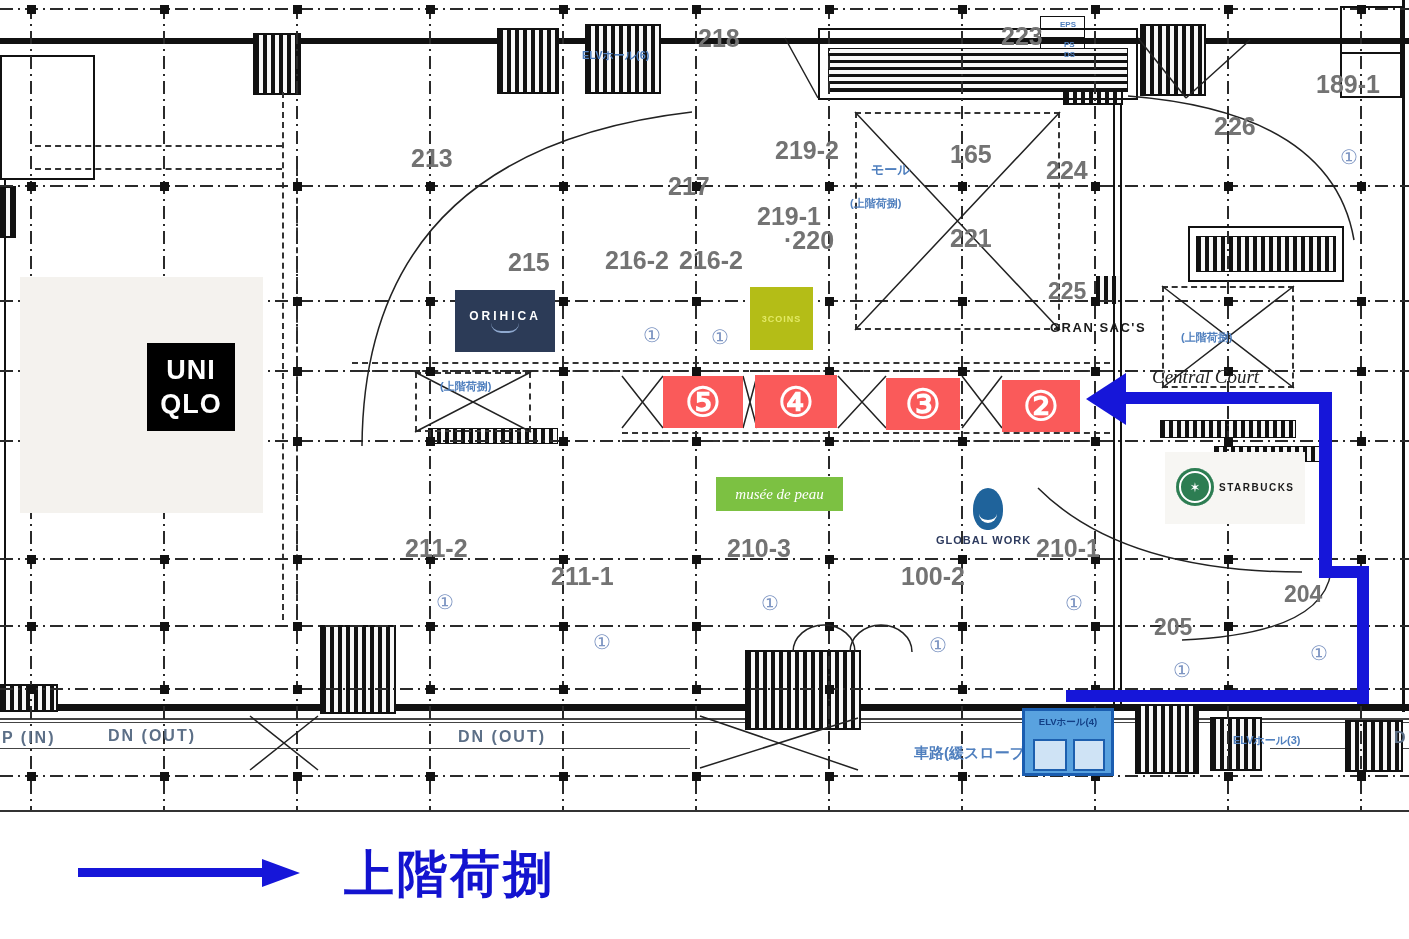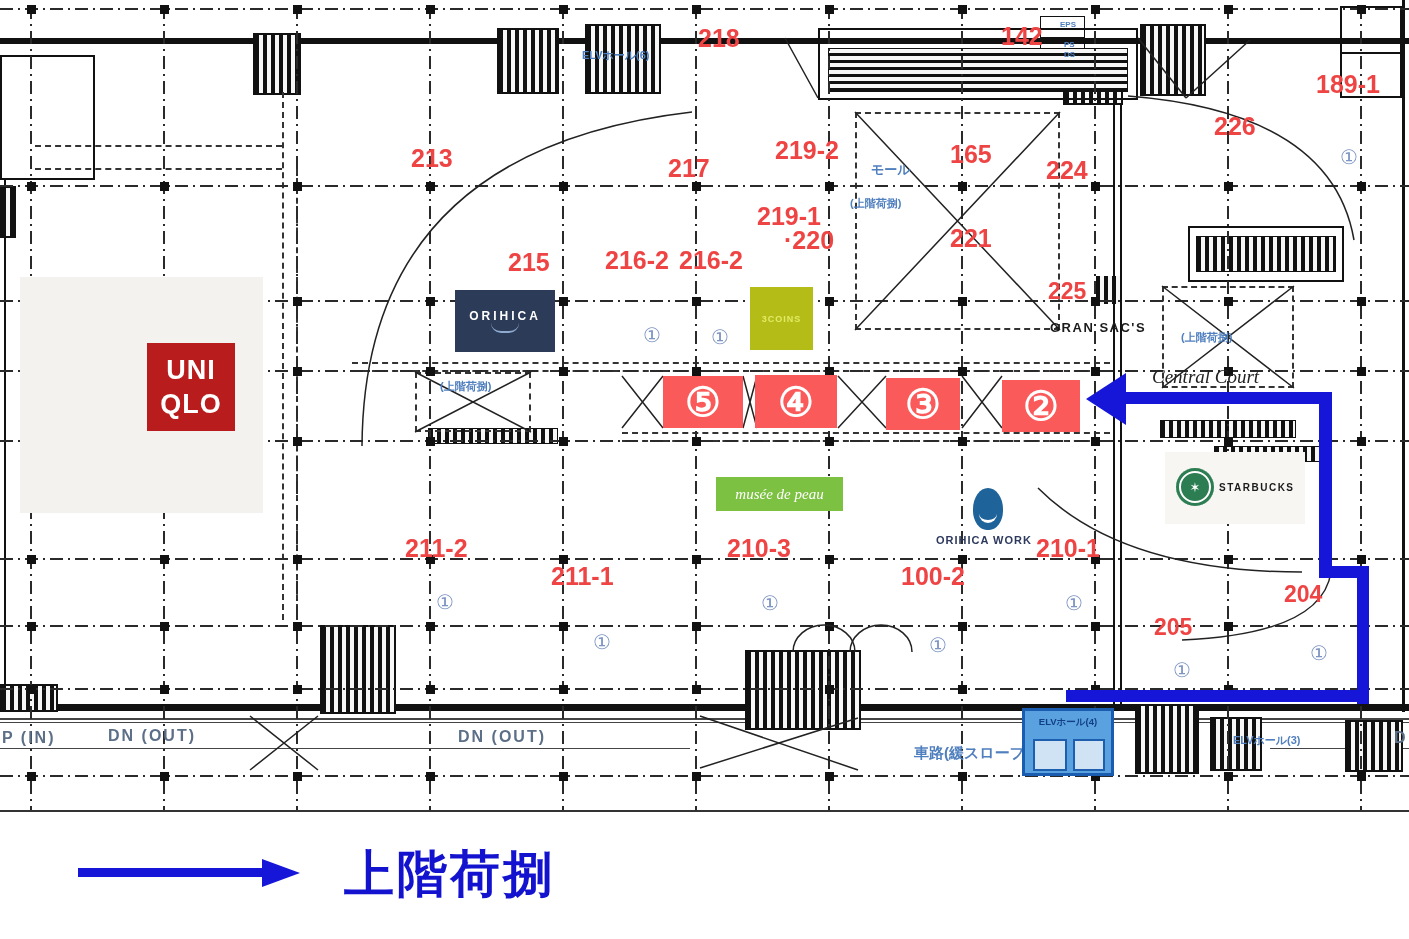--- a/index.html
+++ b/index.html
@@ -14,21 +14,21 @@
   .wall{position:absolute;background:#111;}
   .thin{position:absolute;background:#444;}
   .outline{position:absolute;border:2px solid #111;box-sizing:border-box;background:transparent;}
   .blk{position:absolute;border:2px solid #111;box-sizing:border-box;
        background:repeating-linear-gradient(90deg,#111 0 4px,#f7f7f7 4px 8px);}
   .blk-h{position:absolute;border:2px solid #111;box-sizing:border-box;
        background:repeating-linear-gradient(0deg,#111 0 3px,#f7f7f7 3px 7px);}
   .dash-h{position:absolute;border-top:2px dashed #333;}
   .dash-v{position:absolute;border-left:2px dashed #333;}
   .dashbox{position:absolute;border:2px dashed #333;box-sizing:border-box;}
-  .room{position:absolute;font-weight:bold;color:#ef4444;font-size:25px;white-space:nowrap;letter-spacing:0px;}
+  .room{position:absolute;font-weight:bold;color:#737373;font-size:25px;white-space:nowrap;letter-spacing:0px;}
   .glab{position:absolute;font-weight:bold;color:#5c6f87;font-size:16px;white-space:nowrap;letter-spacing:2px;}
   .blab{position:absolute;font-weight:bold;color:#4f7fbe;white-space:nowrap;}
   .circ{position:absolute;color:#7d95c2;font-size:20px;transform:translate(-50%,-50%);font-weight:normal;}
   .badge{position:absolute;background:#fa5a5a;display:flex;align-items:center;justify-content:center;
          color:#fff;font-size:40px;font-weight:bold;}
   .route{position:absolute;background:#1616d9;z-index:30;}
   .logo-text{position:absolute;white-space:nowrap;}
   svg.decor{position:absolute;left:0;top:0;z-index:3;}
 </style>
 </head>
@@ -104,21 +104,21 @@
         <path d="M838,376 L886,428 M886,376 L838,428"></path>
         <path d="M962,376 L1002,428 M1002,376 L962,428"></path>
         <path d="M743,376 L757,428 M757,376 L743,428"></path>
         <path d="M785,38 L818,98 M1138,38 L1186,98 M1186,98 L1250,40"></path>
         <path d="M700,716 L858,770 M700,768 L858,718"></path>
         <path d="M250,716 L318,770 M318,716 L250,770"></path>
       </g>
     </svg>
 
     <div style="position:absolute;left:20px;top:277px;width:243px;height:236px;background:#f4f2ee;z-index:5;">
-      <div style="position:absolute;left:127px;top:66px;width:88px;height:88px;background:#b91c1c;color:#fff;font-weight:bold;display:flex;flex-direction:column;align-items:center;justify-content:center;font-size:27px;line-height:34px;letter-spacing:1px;">
+      <div style="position:absolute;left:127px;top:66px;width:88px;height:88px;background:#000000;color:#fff;font-weight:bold;display:flex;flex-direction:column;align-items:center;justify-content:center;font-size:27px;line-height:34px;letter-spacing:1px;">
         <span>UNI</span>
         <span>QLO</span>
       </div>
     </div>
 
     <div style="position:absolute;left:455px;top:290px;width:100px;height:62px;background:#2c3b57;z-index:5;display:flex;flex-direction:column;align-items:center;justify-content:center;">
       <span style="color:#fff;font-size:12px;font-weight:bold;letter-spacing:3px;">ORIHICA</span>
       <span style="width:28px;height:8px;border-bottom:2px solid #8fa9cf;border-radius:0 0 14px 14px;"></span>
     </div>
 
@@ -127,21 +127,21 @@
     </div>
 
     <div style="position:absolute;left:716px;top:477px;width:127px;height:34px;background:#7cc142;z-index:5;display:flex;align-items:center;justify-content:center;">
       <span style="color:#fff;font-size:15px;font-style:italic;font-family:'Liberation Serif',serif;">musée de peau</span>
     </div>
 
     <div style="position:absolute;left:936px;top:488px;width:110px;height:62px;z-index:5;">
       <div style="position:absolute;left:37px;top:0;width:30px;height:42px;background:#1f639b;border-radius:50% 50% 46% 46%;">
         <span style="position:absolute;left:6px;bottom:7px;width:18px;height:8px;border-bottom:3px solid #fff;border-radius:0 0 9px 9px;"></span>
       </div>
-      <span class="logo-text" style="left:0;top:46px;font-size:11px;font-weight:bold;letter-spacing:1px;color:#2d3a5e;">ORIHICA WORK</span>
+      <span class="logo-text" style="left:0;top:46px;font-size:11px;font-weight:bold;letter-spacing:1px;color:#2d3a5e;">GLOBAL WORK</span>
     </div>
 
     <div style="position:absolute;left:1165px;top:452px;width:140px;height:72px;background:#f7f6f3;z-index:5;">
       <div style="position:absolute;left:11px;top:16px;width:38px;height:38px;border-radius:50%;background:#2d7d52;display:flex;align-items:center;justify-content:center;box-shadow:inset 0 0 0 3px #2d7d52, inset 0 0 0 5px #fff;">
         <span style="color:#fff;font-size:13px;">✶</span>
       </div>
       <span class="logo-text" style="left:54px;top:30px;font-size:10px;font-weight:bold;letter-spacing:1.5px;color:#1a1a1a;">STARBUCKS</span>
     </div>
 
     <span class="logo-text" style="left:1050px;top:320px;font-size:13px;font-weight:bold;letter-spacing:1.5px;color:#1a1a1a;z-index:5;">GRAN SAC'S</span>
@@ -272,25 +272,25 @@
       <div class="sq" style="left: 1357px; top: 5px;"></div>
       <div class="sq" style="left: 1357px; top: 182px;"></div>
       <div class="sq" style="left: 1357px; top: 297px;"></div>
       <div class="sq" style="left: 1357px; top: 367px;"></div>
       <div class="sq" style="left: 1357px; top: 437px;"></div>
       <div class="sq" style="left: 1357px; top: 555px;"></div>
       <div class="sq" style="left: 1357px; top: 622px;"></div>
       <div class="sq" style="left: 1357px; top: 685px;"></div>
       <div class="sq" style="left: 1357px; top: 772px;"></div>
       <span class="room" style="left: 698px; top: 24px; font-size: 25px; z-index: 6;">218</span>
-      <span class="room" style="left: 1001px; top: 22px; font-size: 25px; z-index: 6;">142</span>
+      <span class="room" style="left: 1001px; top: 22px; font-size: 25px; z-index: 6;">223</span>
       <span class="room" style="left: 1316px; top: 70px; font-size: 25px; z-index: 6;">189-1</span>
       <span class="room" style="left: 1214px; top: 112px; font-size: 25px; z-index: 6;">226</span>
       <span class="room" style="left: 411px; top: 144px; font-size: 25px; z-index: 6;">213</span>
-      <span class="room" style="left: 668px; top: 154px; font-size: 25px; z-index: 6;">217</span>
+      <span class="room" style="left: 668px; top: 172px; font-size: 25px; z-index: 6;">217</span>
       <span class="room" style="left: 775px; top: 136px; font-size: 25px; z-index: 6;">219-2</span>
       <span class="room" style="left: 950px; top: 140px; font-size: 25px; z-index: 6;">165</span>
       <span class="room" style="left: 1046px; top: 156px; font-size: 25px; z-index: 6;">224</span>
       <span class="room" style="left: 950px; top: 224px; font-size: 25px; z-index: 6;">221</span>
       <span class="room" style="left: 757px; top: 202px; font-size: 25px; z-index: 6;">219-1</span>
       <span class="room" style="left: 784px; top: 226px; font-size: 25px; z-index: 6;">·220</span>
       <span class="room" style="left: 508px; top: 248px; font-size: 25px; z-index: 6;">215</span>
       <span class="room" style="left: 605px; top: 246px; font-size: 25px; z-index: 6;">216-2</span>
       <span class="room" style="left: 679px; top: 246px; font-size: 25px; z-index: 6;">216-2</span>
       <span class="room" style="left: 1048px; top: 278px; font-size: 23px; z-index: 6;">225</span>

